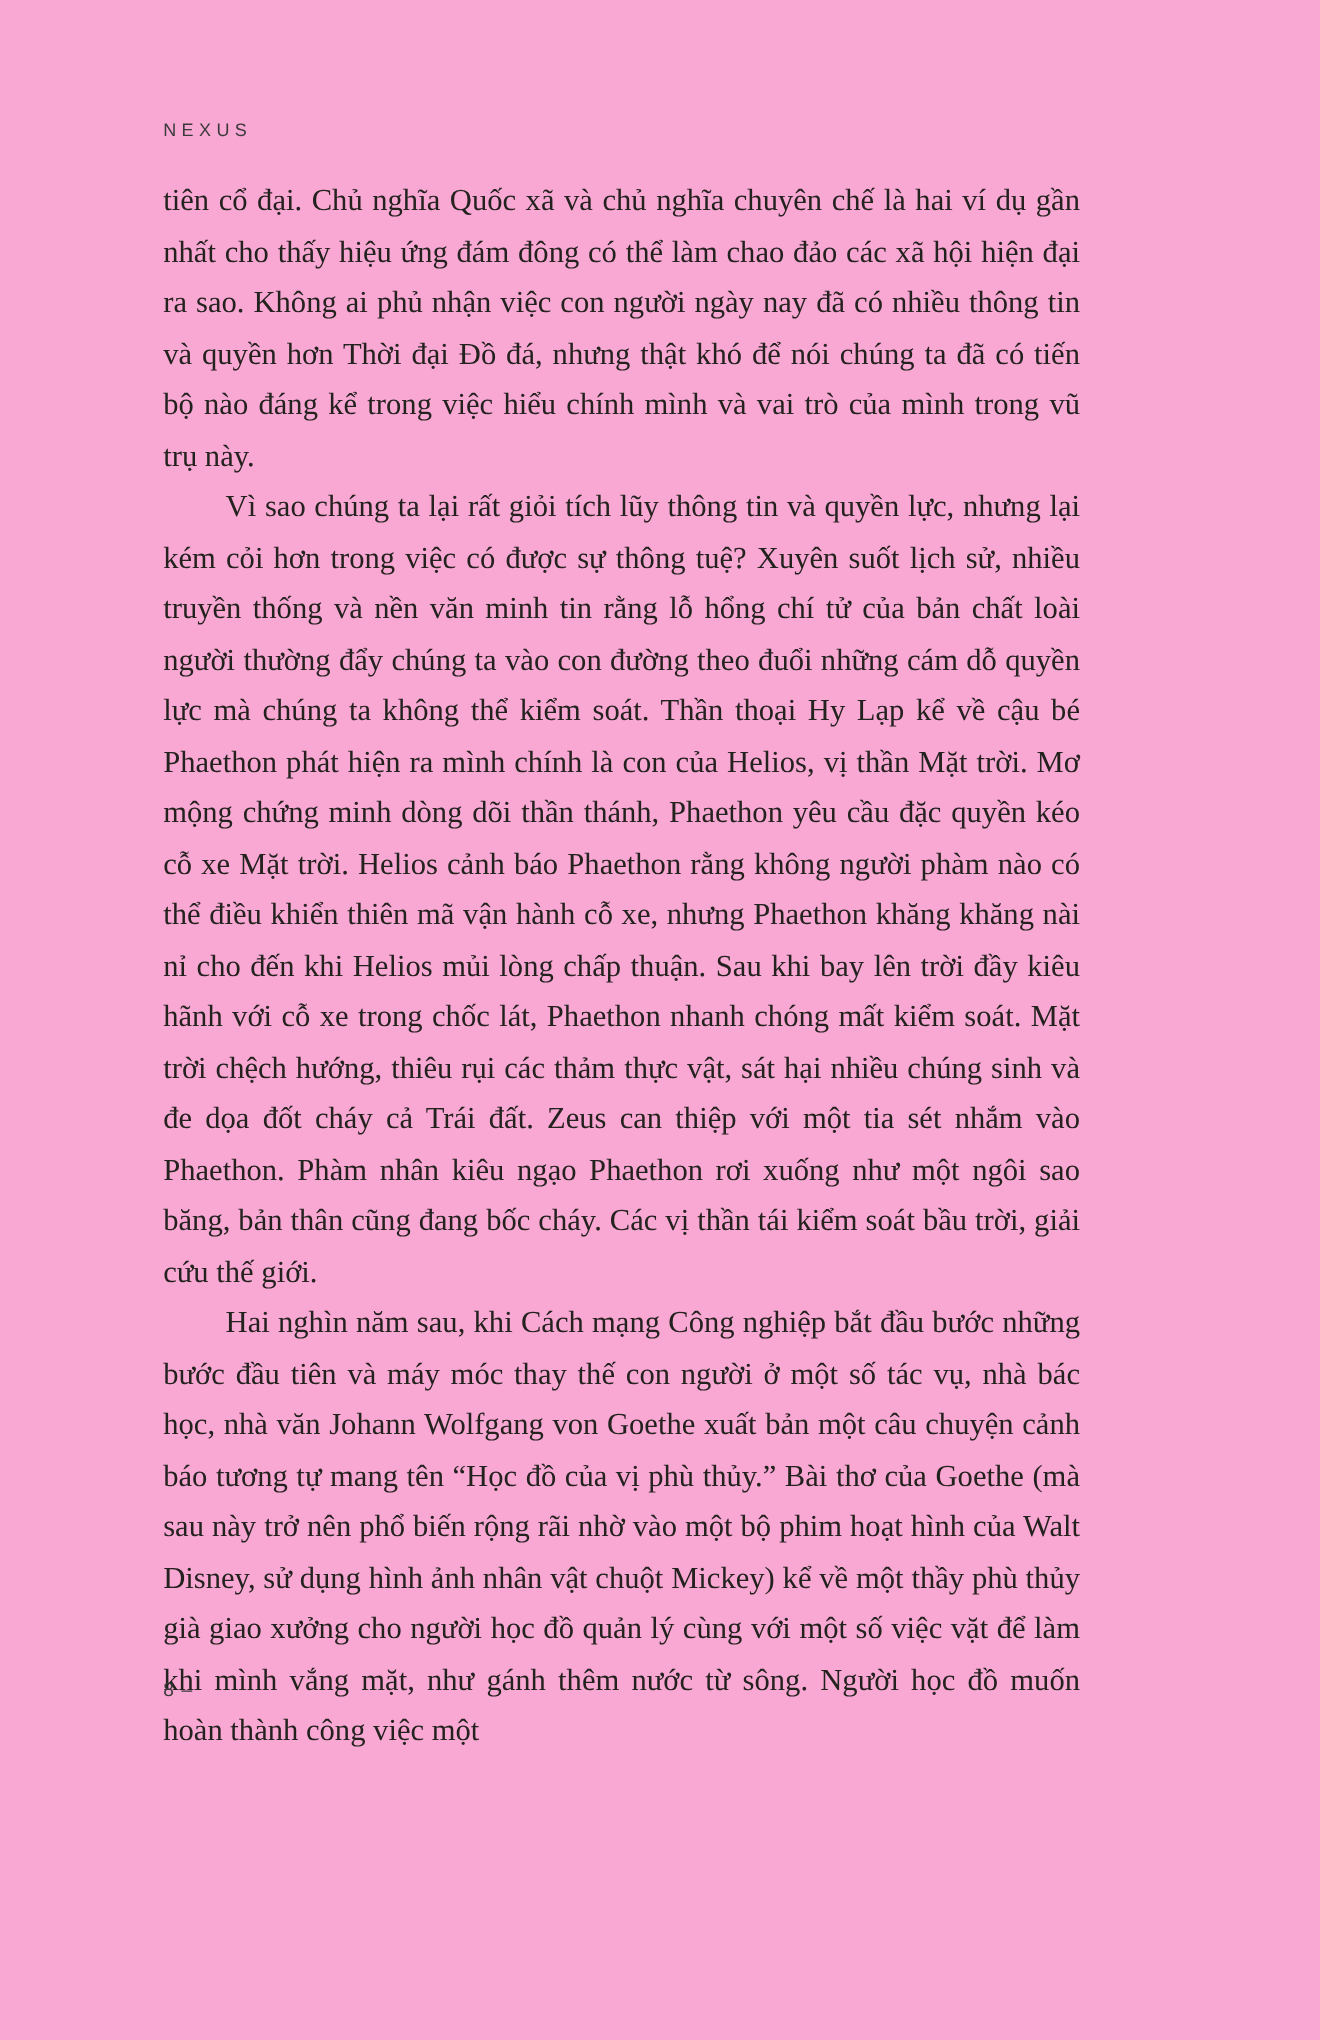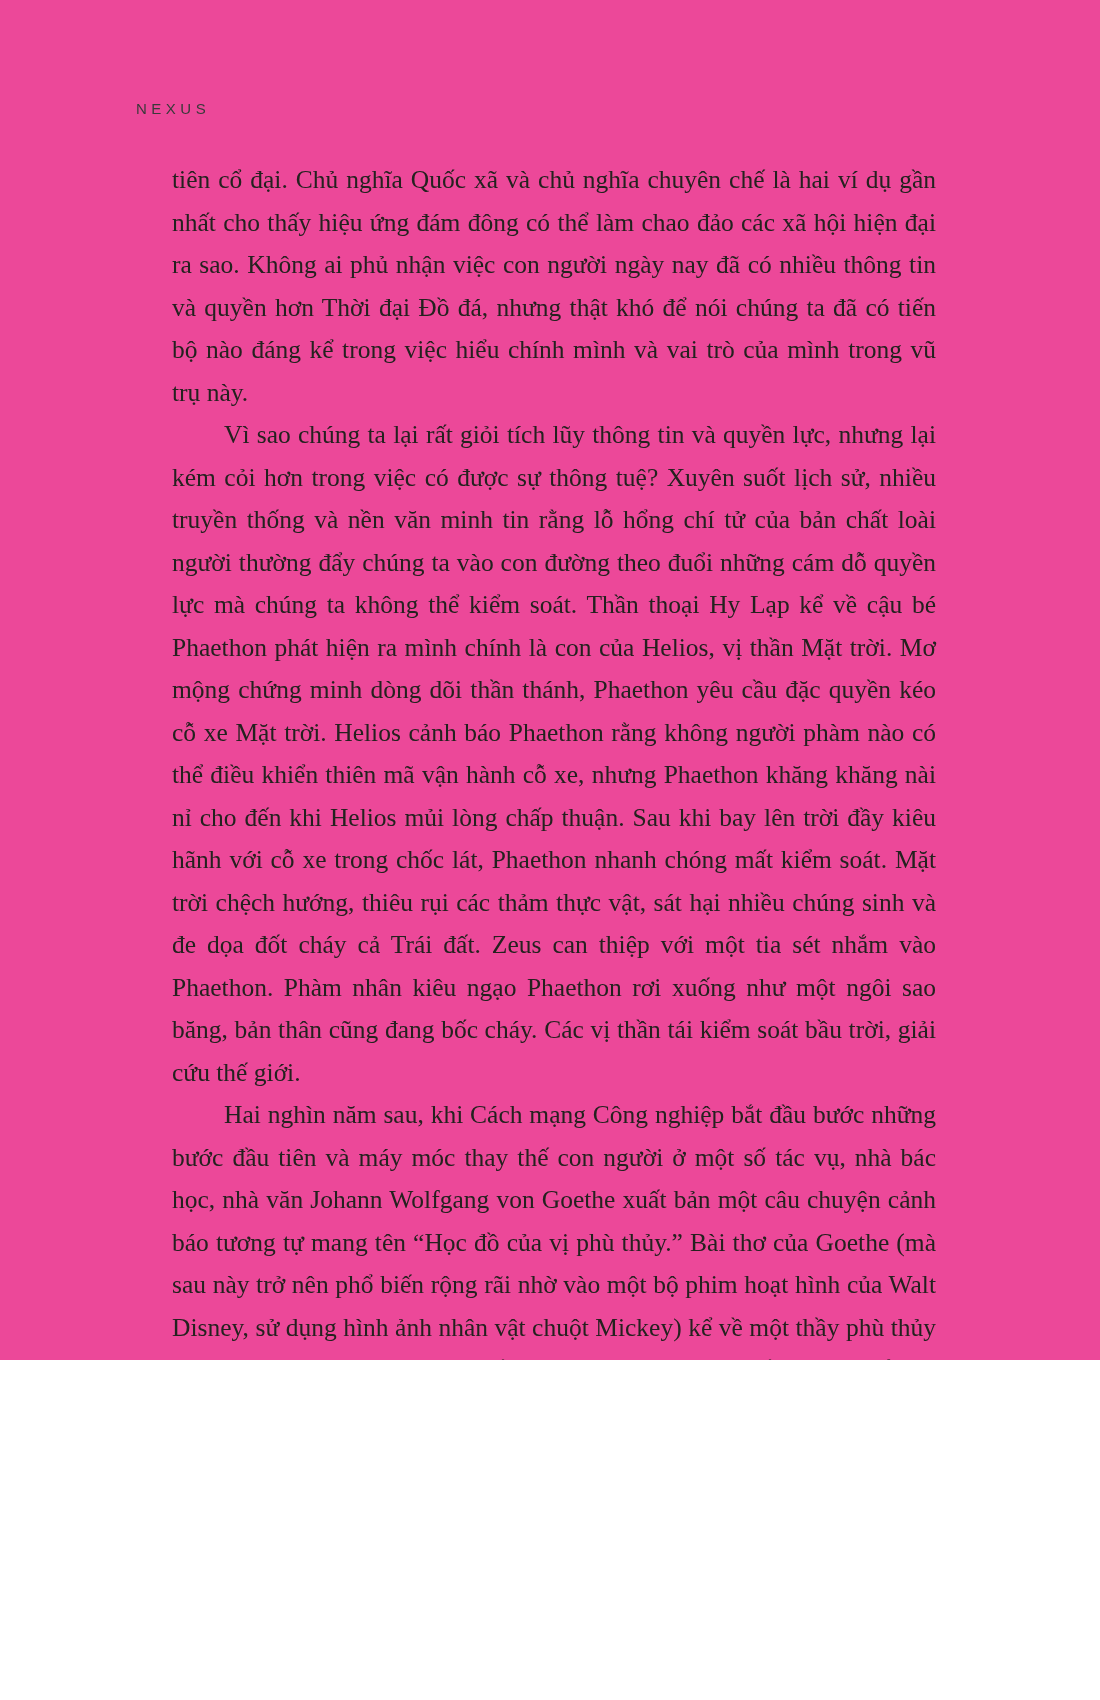--- a/index.html
+++ b/index.html
@@ -3,43 +3,42 @@
 <meta charset="utf-8">
 <style>
   html, body {
     margin: 0;
     padding: 0;
     background: #ffffff;
   }
   .page {
     position: relative;
     width: 1100px;
-    height: 1360px;
-    background: #ec4899;
+    height: 1700px;
+    background: #f9a8d4;
     box-sizing: border-box;
     font-family: "Liberation Serif", serif;
     color: #2b2b2b;
     overflow: hidden;
   }
   .running-head {
     position: absolute;
     top: 100px;
     left: 136px;
     font-family: "Liberation Sans", sans-serif;
     font-size: 15px;
     letter-spacing: 4.5px;
     color: #3a3a3a;
     font-weight: 400;
   }
   .body-col {
     position: absolute;
-    top: 159px;
+    top: 146px;
     left: 136px;
     width: 764px;
-    margin-left: 36px;
   }
   .body-col p {
     margin: 0;
     font-size: 25.5px;
     line-height: 42.5px;
     text-align: justify;
     text-justify: inter-word;
     color: #24221f;
     font-family: "Liberation Serif", serif;
     hyphens: none;

